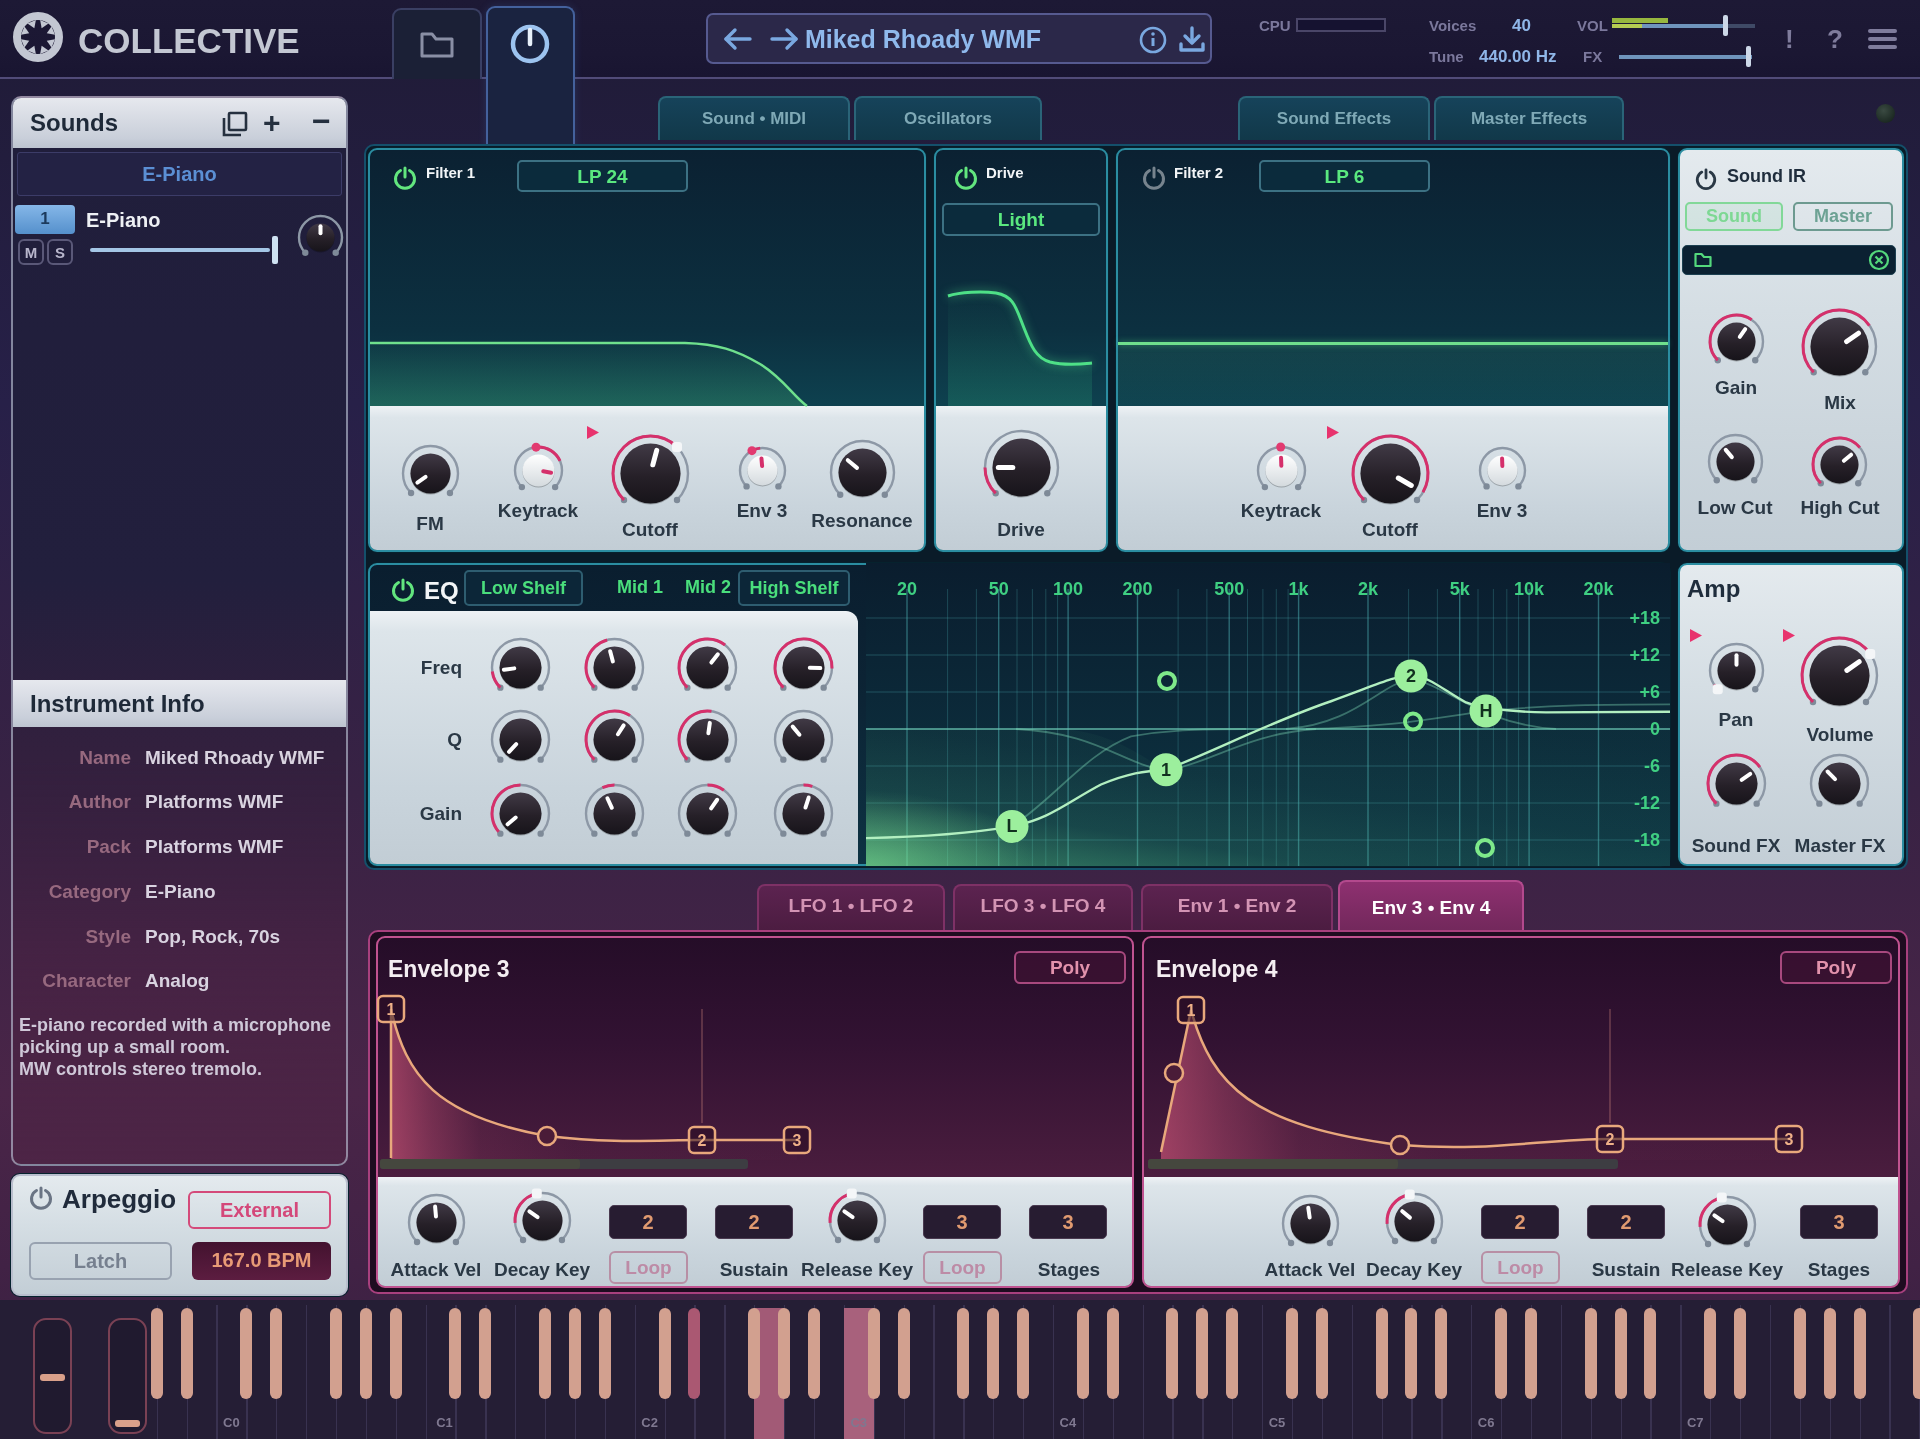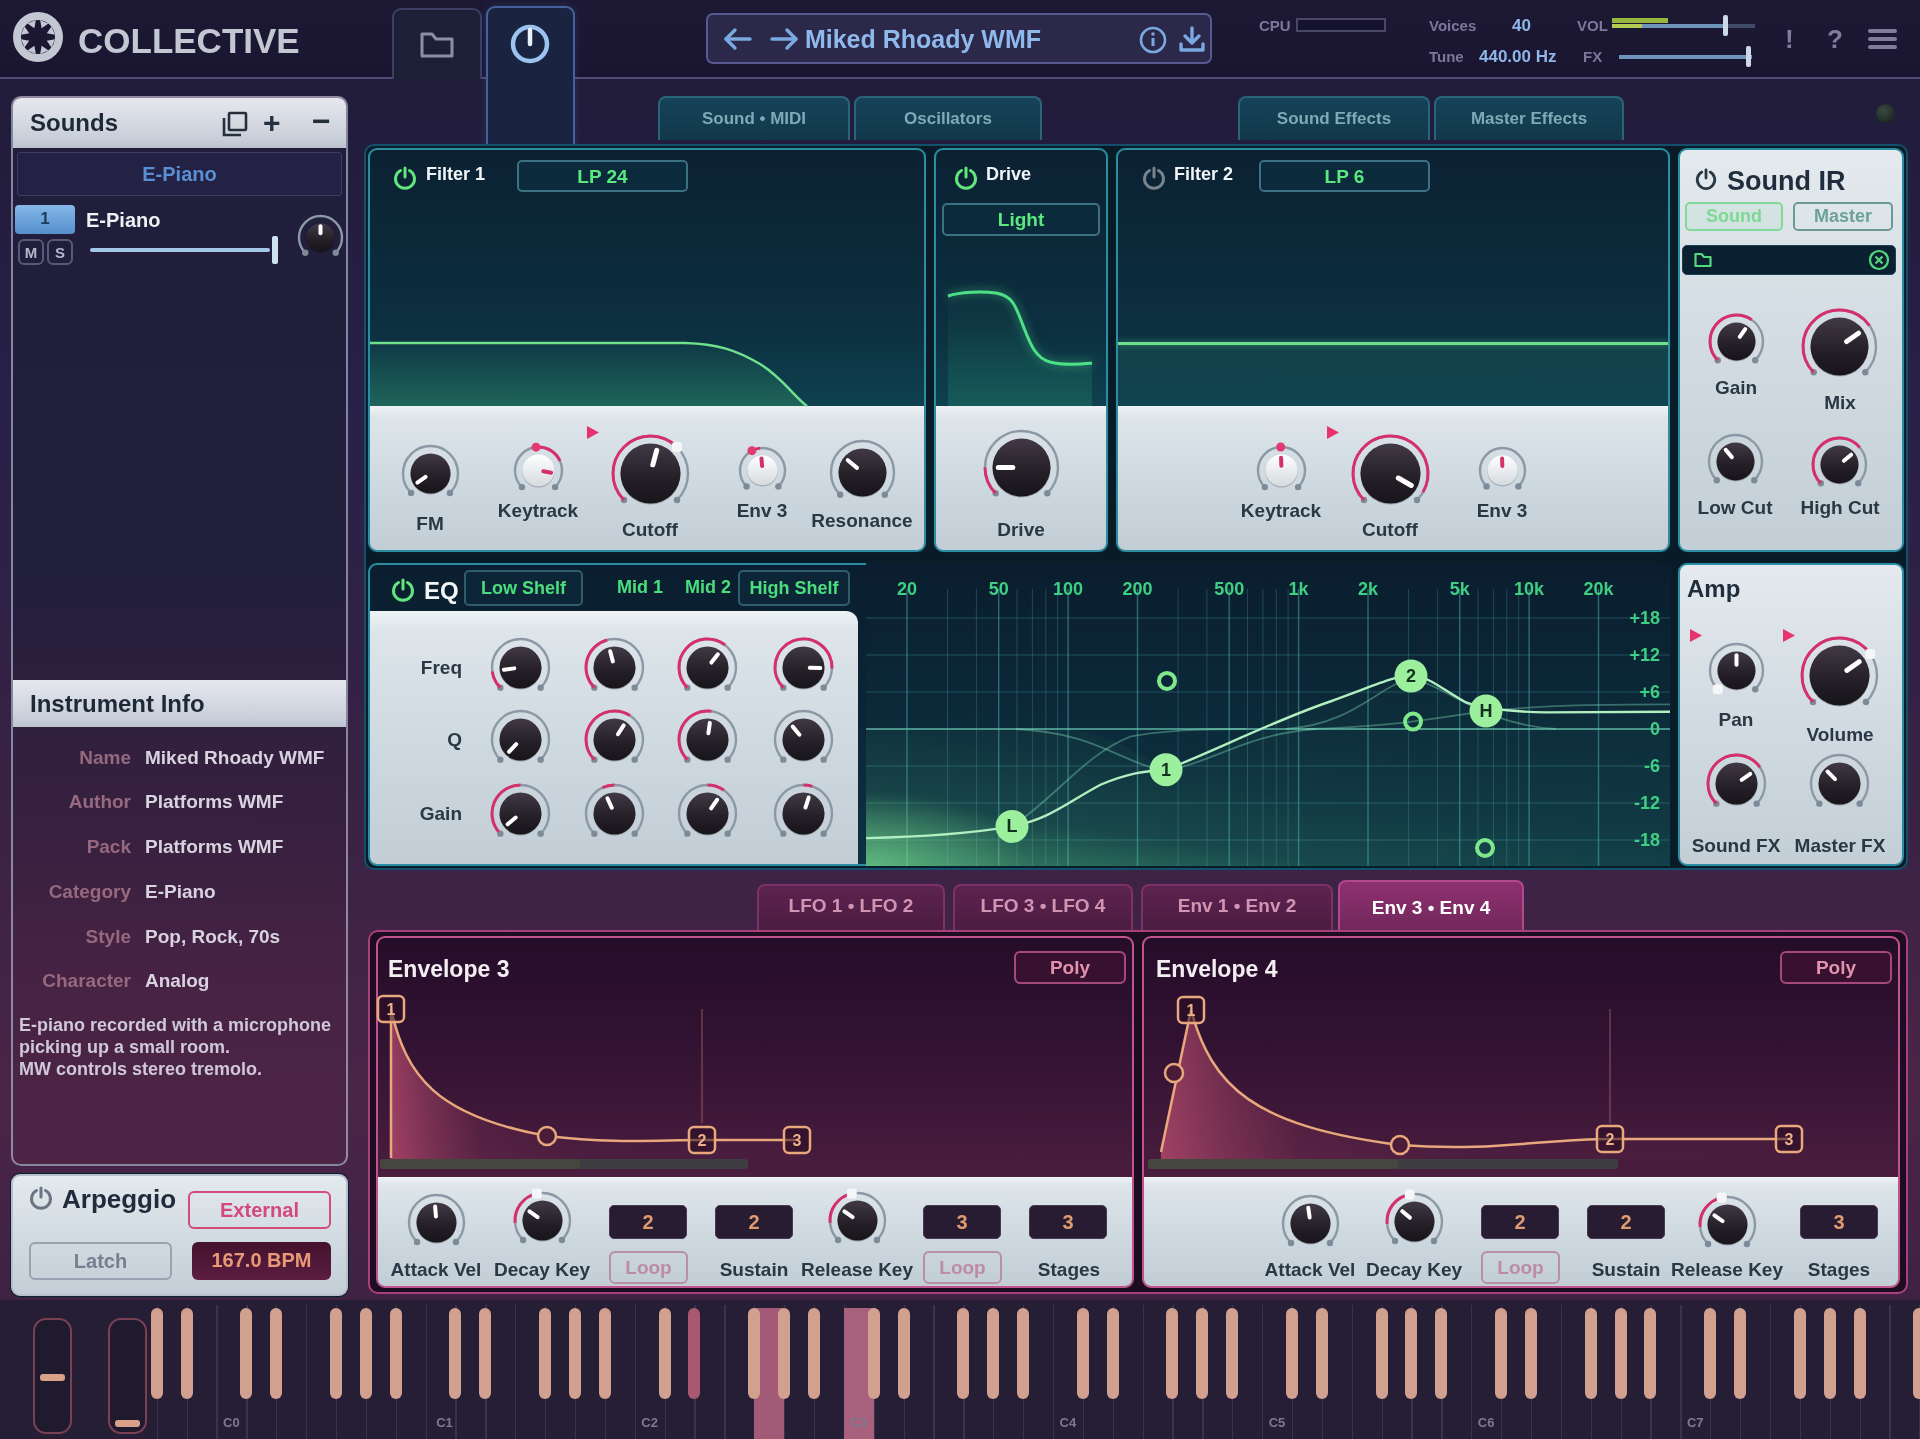--- a/index.html
+++ b/index.html
@@ -18,22 +18,22 @@
 .tlab{font-size:15px;font-weight:bold;color:#7b789c;}
 .tval{font-size:17px;font-weight:bold;color:#8fb6e8;}
 
 .mtab{top:96px;height:44px;background:linear-gradient(180deg,#16435a,#113849);border:2px solid #2a6478;border-bottom:none;border-radius:8px 8px 0 0;color:#7fa9b6;font-size:17px;font-weight:bold;text-align:center;line-height:42px;}
 .mtab.act{top:86px;height:62px;background:linear-gradient(180deg,#1e7e96,#136076);color:#fff;border-color:#3fa9bf;}
 
 .tealback{background:#0a1b28;border:2px solid #14506b;border-radius:10px;}
 .tpanel{border:2px solid #2b8da1;border-radius:9px;background:linear-gradient(180deg,#0b2132 0%,#0c3040 45%,#0f4b58 75%,#115863 100%);box-shadow:0 0 0 1px #06222e;}
 .lightstrip{background:linear-gradient(180deg,#eef2f5 0%,#dde5ea 8%,#c9d4dc 70%,#c2cdd5 100%);}
 .lpanel{border:2px solid #2b8da1;border-radius:9px;background:linear-gradient(180deg,#e4eaee 0%,#d5dee4 40%,#c3ced6 100%);box-shadow:0 0 0 1px #06222e;}
-.ptitle{font-size:18px;font-weight:bold;color:#f2f5f7;}
-.dtitle{font-size:27px;font-weight:bold;color:#1f2d3c;}
+.ptitle{font-size:15px;font-weight:bold;color:#f2f5f7;}
+.dtitle{font-size:18px;font-weight:bold;color:#1f2d3c;}
 .greenbox{background:#0b2b3c;border:2px solid #3c7183;border-radius:5px;color:#5ae87f;font-size:19px;font-weight:bold;text-align:center;}
 .klab{font-size:19px;font-weight:bold;color:#2a3845;text-align:center;white-space:nowrap;}
 
 #sidepanel{left:11px;top:96px;width:337px;height:1070px;border:2px solid rgba(185,190,210,.65);border-radius:10px;background:linear-gradient(180deg,#201e3b 0%,#221f3d 45%,#33203e 62%,#47224294 80%,#4d2546 100%);overflow:hidden;}
 .sidehead{left:0;width:333px;height:50px;background:linear-gradient(180deg,#e6e8ee,#c9cfda 80%,#bdc4d0);color:#1e2938;font-size:24px;font-weight:bold;}
 .inflab{font-size:19px;font-weight:bold;color:#97697f;text-align:right;}
 .infval{font-size:19px;font-weight:bold;color:#d9d3e0;}
 
 .etab{top:884px;height:48px;background:linear-gradient(180deg,#5c2350,#4b1c40);border:2px solid #7e3166;border-bottom:none;border-radius:8px 8px 0 0;color:#d394b4;font-size:19px;font-weight:bold;text-align:center;line-height:40px;}
 .etab.act{top:880px;height:56px;background:linear-gradient(180deg,#8e3070,#6f2759);color:#fff;border-color:#b3498d;}

